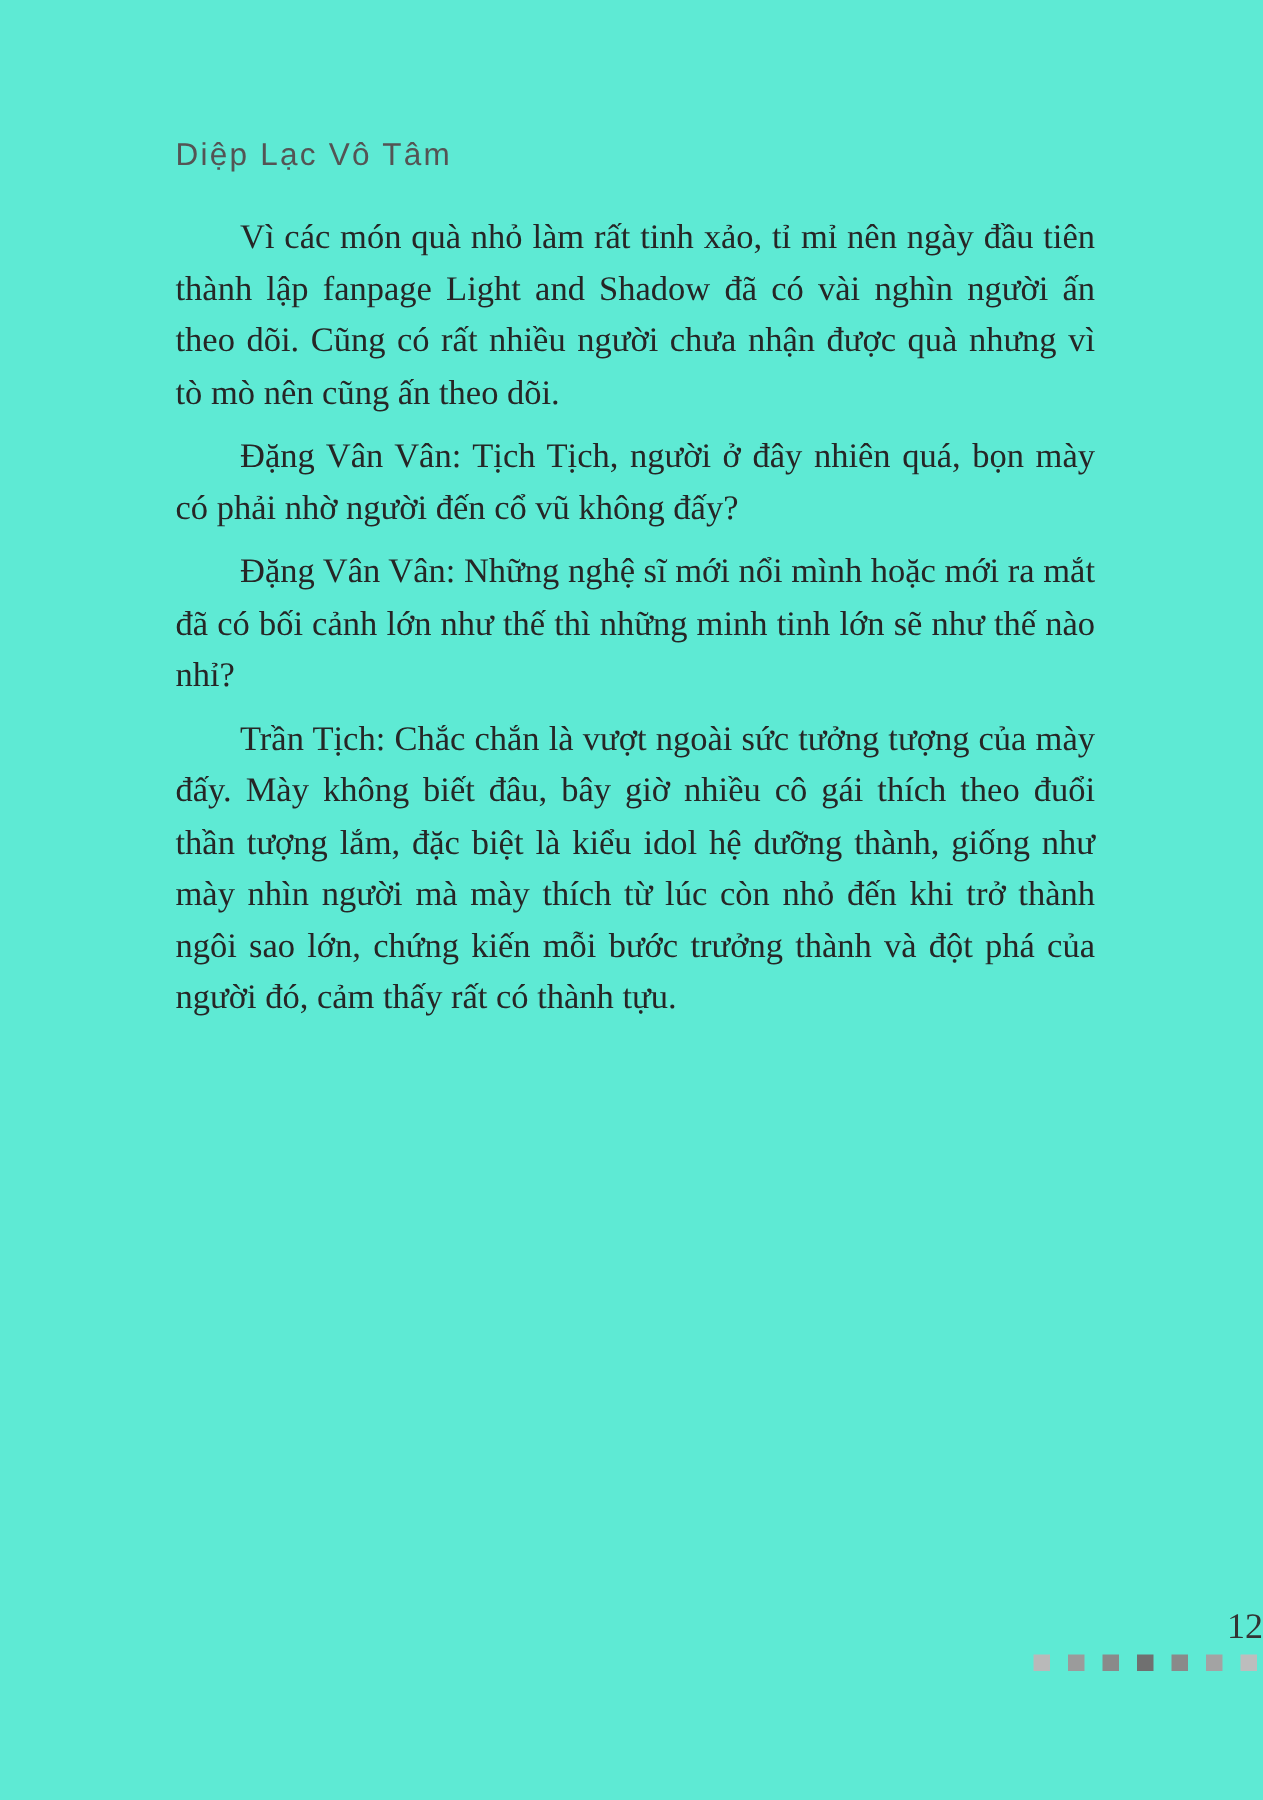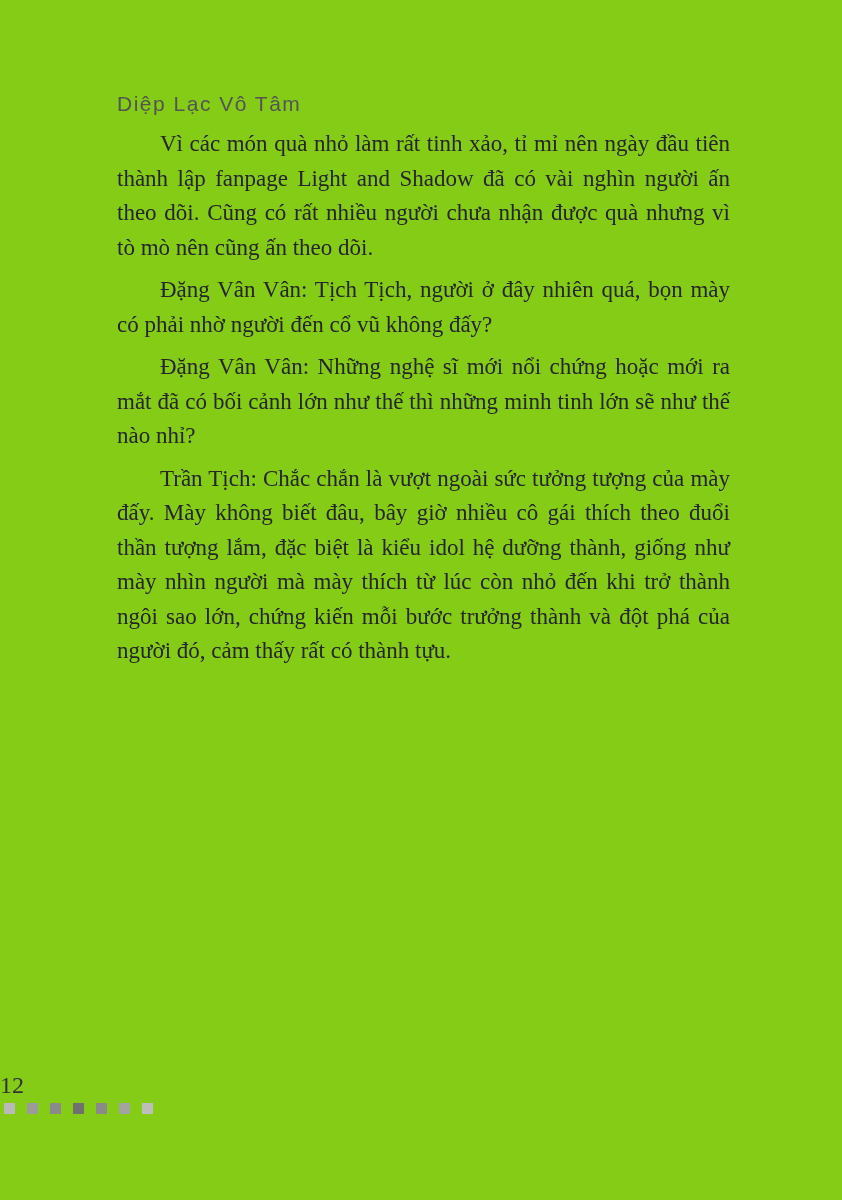--- a/index.html
+++ b/index.html
@@ -10,52 +10,52 @@
   body {
     width: 842px;
     height: 1200px;
     overflow: hidden;
     font-family: "Liberation Serif", serif;
   }
   .page {
     position: relative;
     width: 842px;
     height: 1200px;
-    background: #84cc16;
+    background: #5eead4;
   }
   .running-header {
     position: absolute;
     top: 92px;
     left: 117px;
     font-family: "Liberation Sans", sans-serif;
     font-weight: 400;
     font-size: 21px;
     letter-spacing: 1.5px;
     color: #545454;
   }
   .body-text {
     position: absolute;
-    top: 127px;
+    top: 141px;
     left: 117px;
     width: 613px;
   }
   .body-text p {
     margin: 0 0 8px 0;
     text-align: justify;
     text-indent: 43px;
     font-size: 23px;
     line-height: 34.5px;
     color: #262626;
   }
   .footer {
     position: absolute;
     top: 1072px;
     left: 0;
     width: 842px;
-    text-align: left;
+    text-align: right;
   }
   .page-num {
     font-size: 24px;
     color: #333333;
     line-height: 26px;
   }
   .squares {
     margin-top: 5px;
     line-height: 11px;
   }
@@ -70,21 +70,21 @@
 </head>
 <body>
 
 <div class="page">
 
   <div class="running-header">Diệp Lạc Vô Tâm</div>
 
   <div class="body-text">
     <p>Vì các món quà nhỏ làm rất tinh xảo, tỉ mỉ nên ngày đầu tiên thành lập fanpage Light and Shadow đã có vài nghìn người ấn theo dõi. Cũng có rất nhiều người chưa nhận được quà nhưng vì tò mò nên cũng ấn theo dõi.</p>
     <p>Đặng Vân Vân: Tịch Tịch, người ở đây nhiên quá, bọn mày có phải nhờ người đến cổ vũ không đấy?</p>
-    <p>Đặng Vân Vân: Những nghệ sĩ mới nổi chứng hoặc mới ra mắt đã có bối cảnh lớn như thế thì những minh tinh lớn sẽ như thế nào nhỉ?</p>
+    <p>Đặng Vân Vân: Những nghệ sĩ mới nổi mình hoặc mới ra mắt đã có bối cảnh lớn như thế thì những minh tinh lớn sẽ như thế nào nhỉ?</p>
     <p>Trần Tịch: Chắc chắn là vượt ngoài sức tưởng tượng của mày đấy. Mày không biết đâu, bây giờ nhiều cô gái thích theo đuổi thần tượng lắm, đặc biệt là kiểu idol hệ dưỡng thành, giống như mày nhìn người mà mày thích từ lúc còn nhỏ đến khi trở thành ngôi sao lớn, chứng kiến mỗi bước trưởng thành và đột phá của người đó, cảm thấy rất có thành tựu.</p>
   </div>
 
   <div class="footer">
     <div class="page-num">12</div>
     <div class="squares">
       <span class="sq" style="background-color: rgb(185, 185, 185);"></span>
       <span class="sq" style="background-color: rgb(155, 155, 155);"></span>
       <span class="sq" style="background-color: rgb(138, 138, 138);"></span>
       <span class="sq" style="background-color: rgb(112, 112, 112);"></span>

